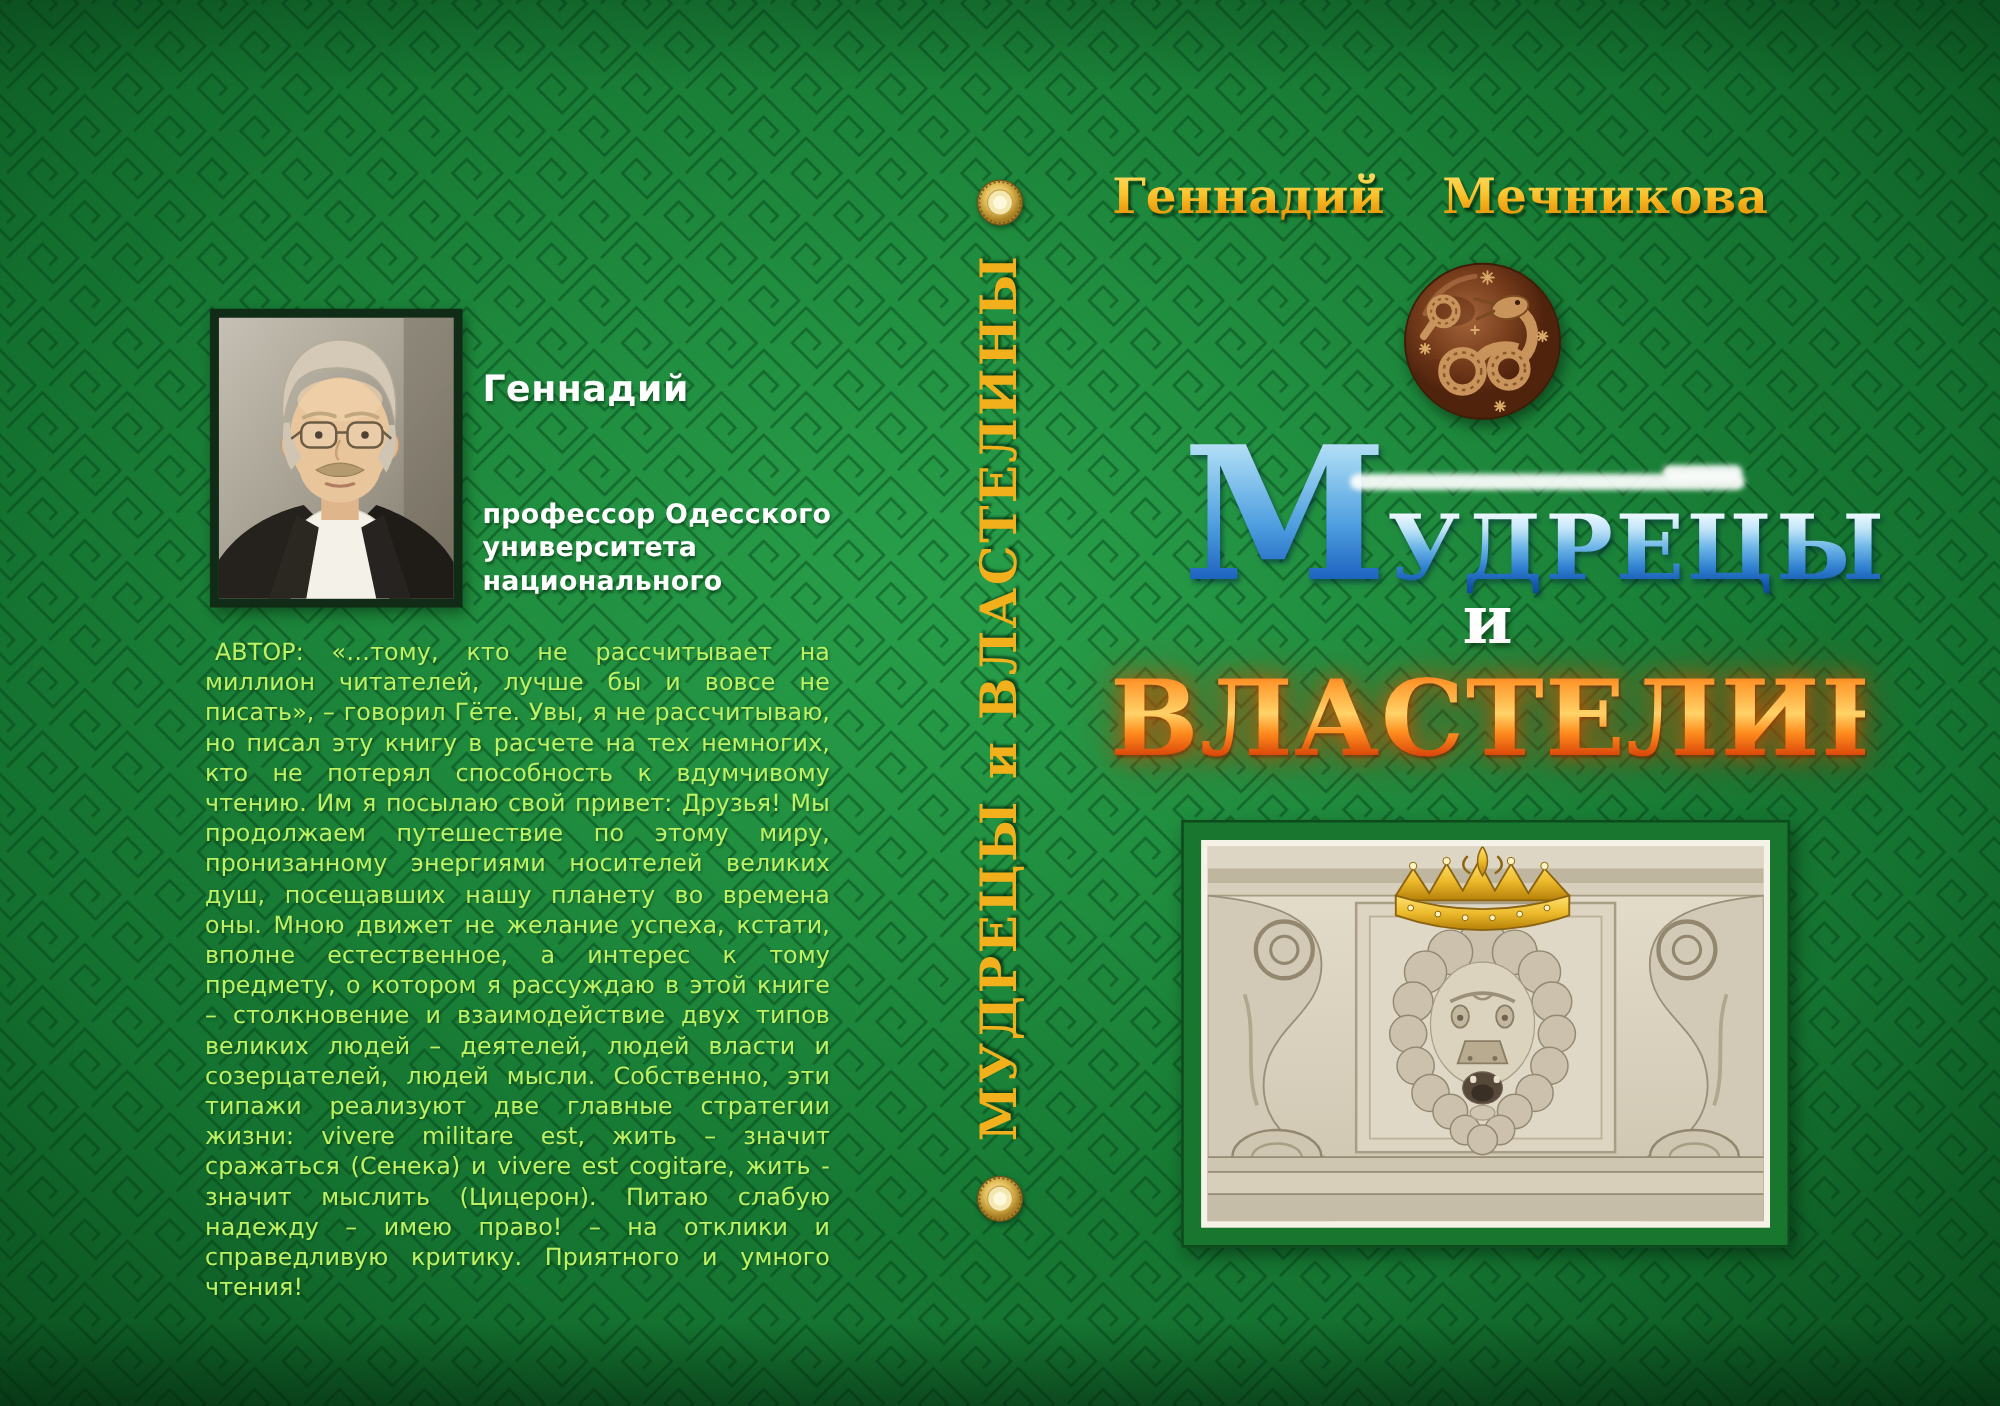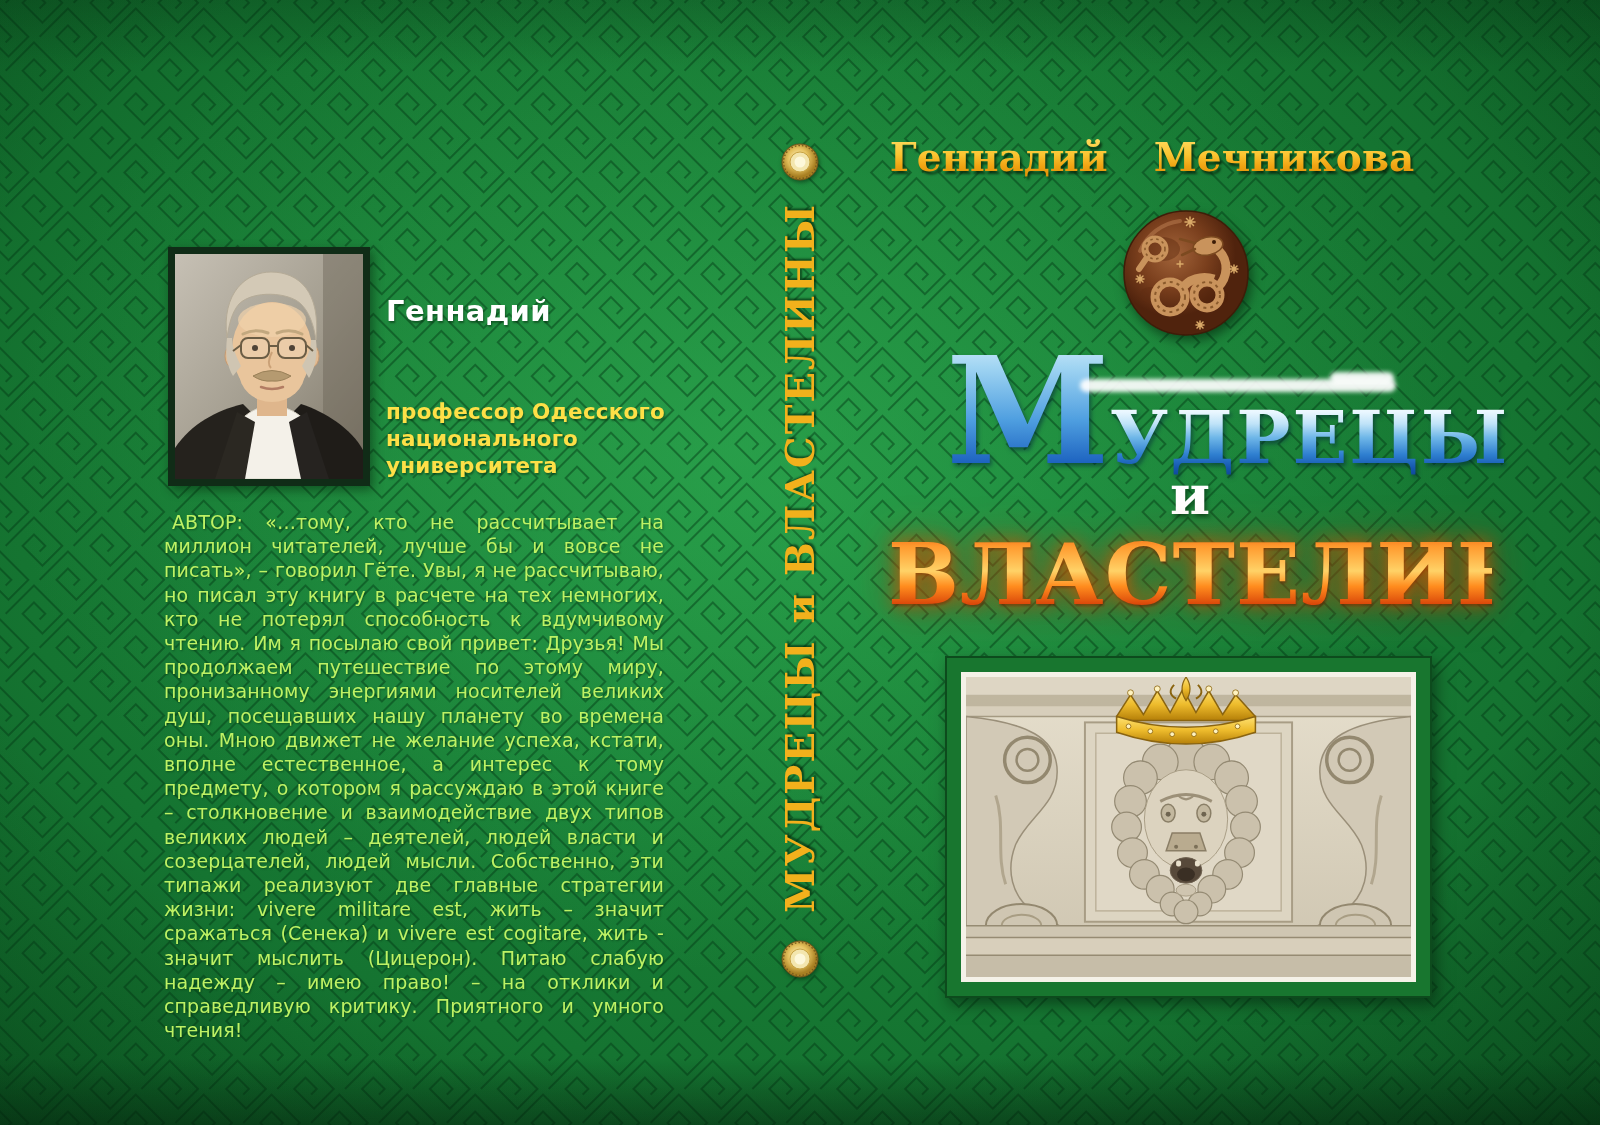--- a/index.html
+++ b/index.html
@@ -31,21 +31,21 @@
     background:#102c17;box-sizing:border-box;padding:7px;
     box-shadow:3px 4px 10px rgba(0,20,5,.45);
   }
   .back-photo svg{display:block;width:188px;height:225px;}
   .bio-name{
     position:absolute;left:386px;top:292px;color:#fff;font-weight:bold;
     font-size:29px;line-height:39px;letter-spacing:.4px;
     text-shadow:1px 2px 2px rgba(0,30,8,.45);
   }
   .bio-role{
-    position:absolute;left:386px;top:398px;color:#fde047;font-weight:bold;
+    position:absolute;left:386px;top:398px;color:#ffffff;font-weight:bold;
     font-size:21.5px;line-height:27px;letter-spacing:.2px;
     text-shadow:1px 2px 2px rgba(0,30,8,.45);
   }
   .annotation{
     position:absolute;left:164px;top:510px;width:500px;margin:0;
     color:#bef264;font-size:19px;line-height:24.2px;text-align:justify;
     text-indent:8px;letter-spacing:.1px;
     text-shadow:1px 1px 2px rgba(0,30,8,.4);
   }
 
@@ -183,22 +183,22 @@
         <path d="M86,133 Q97,137 108,133" stroke="#b27c63" stroke-width="2.5" fill="none" stroke-linecap="round"></path>
       </svg>
     </div>
 
     <div class="bio-name">
       <div>Геннадий</div>
     </div>
 
     <div class="bio-role">
       <div>профессор  Одесского</div>
+      <div>университета</div>
       <div>национального</div>
-      <div>университета</div>
     </div>
 
     <p class="annotation">АВТОР: «…тому, кто не рассчитывает на миллион читателей, лучше бы и вовсе не писать», – говорил Гёте. Увы, я не рассчитываю, но писал эту книгу в расчете на тех немногих, кто не потерял способность к вдумчивому чтению. Им я посылаю свой привет: Друзья! Мы продолжаем путешествие по этому миру, пронизанному энергиями носителей великих душ, посещавших нашу планету во времена оны. Мною движет не желание успеха, кстати, вполне естественное, а интерес к тому предмету, о котором я рассуждаю в этой книге – столкновение и взаимодействие двух типов великих людей – деятелей, людей власти и созерцателей, людей мысли. Собственно,  эти типажи реализуют две главные стратегии жизни: vivere militare est, жить – значит сражаться (Сенека) и vivere est cogitare, жить - значит мыслить (Цицерон). Питаю слабую надежду – имею право! – на отклики и справедливую критику. Приятного и умного чтения!</p>
   </section>
 
   <section>
     <div class="spine-btn top">
       <svg viewBox="0 0 38 38" xmlns="http://www.w3.org/2000/svg">
         <defs>
           <radialGradient id="btn1" cx=".45" cy=".4">

